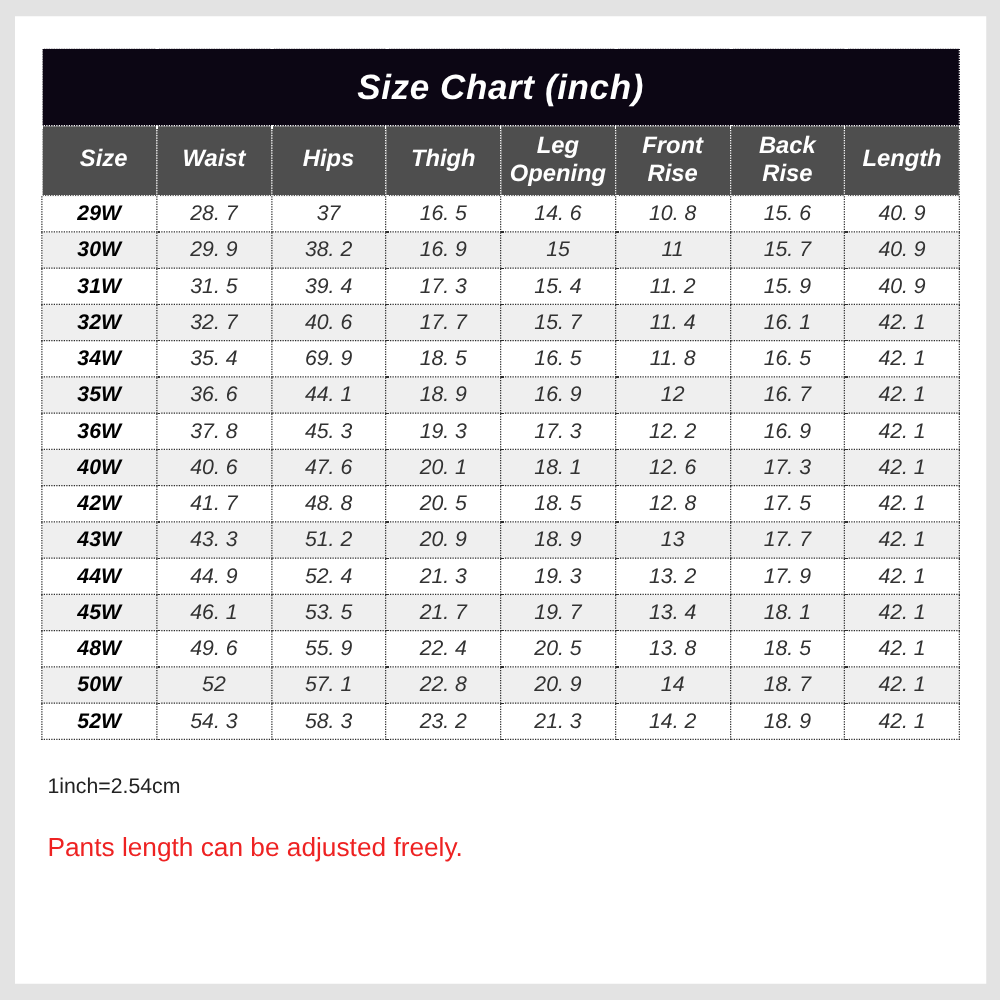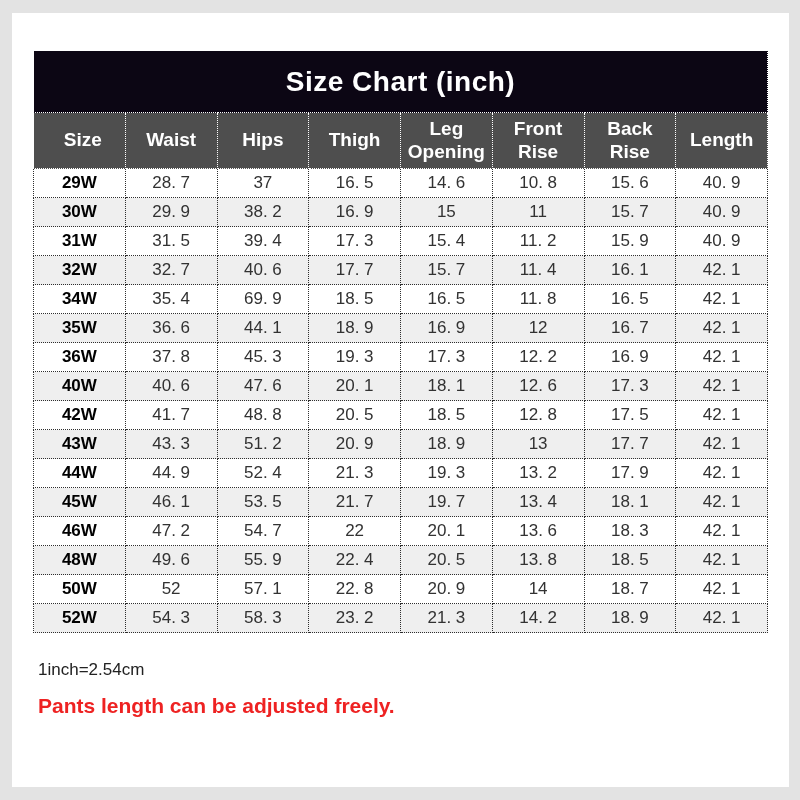--- a/index.html
+++ b/index.html
@@ -16,23 +16,24 @@
     left: 12px;
     top: 13px;
     width: 777px;
     height: 774px;
     background: var(--card-bg, #ffffff);
     box-sizing: border-box;
     padding-top: 25px;
   }
   table.size-chart {
     width: 735px;
-    margin: 12px auto;
+    margin: 0 auto;
     border-collapse: collapse;
     table-layout: fixed;
+    font-style: italic;
   }
   th.title-bar {
     background: var(--title-bar-bg, #0c0614);
     color: #ffffff;
     font-size: 28px;
     font-weight: bold;
     height: 59px;
     text-align: center;
     border: 1px dotted #ffffff;
     letter-spacing: 0.5px;
@@ -66,23 +67,23 @@
   tbody td:first-child {
     font-weight: bold;
     color: #000000;
   }
   .note {
     margin: 27px 16px 0 26px;
     font-size: 17px;
     color: #222222;
   }
   .highlight {
-    margin: 14px 0 0 26px;
+    margin: 28px 0 0 26px;
     font-size: 21px;
-    font-weight: bold;
+    font-weight: normal;
     color: var(--highlight-color, #ee2222);
   }
 </style>
 </head>
 <body>
 
 <div class="card">
   <table class="size-chart">
     <thead>
       <tr>
@@ -214,30 +215,20 @@
           <td>45W</td>
           <td>46. 1</td>
           <td>53. 5</td>
           <td>21. 7</td>
           <td>19. 7</td>
           <td>13. 4</td>
           <td>18. 1</td>
           <td>42. 1</td>
         </tr>
         <tr>
-          <td>46W</td>
-          <td>47. 2</td>
-          <td>54. 7</td>
-          <td>22</td>
-          <td>20. 1</td>
-          <td>13. 6</td>
-          <td>18. 3</td>
-          <td>42. 1</td>
-        </tr>
-        <tr>
           <td>48W</td>
           <td>49. 6</td>
           <td>55. 9</td>
           <td>22. 4</td>
           <td>20. 5</td>
           <td>13. 8</td>
           <td>18. 5</td>
           <td>42. 1</td>
         </tr>
         <tr>

